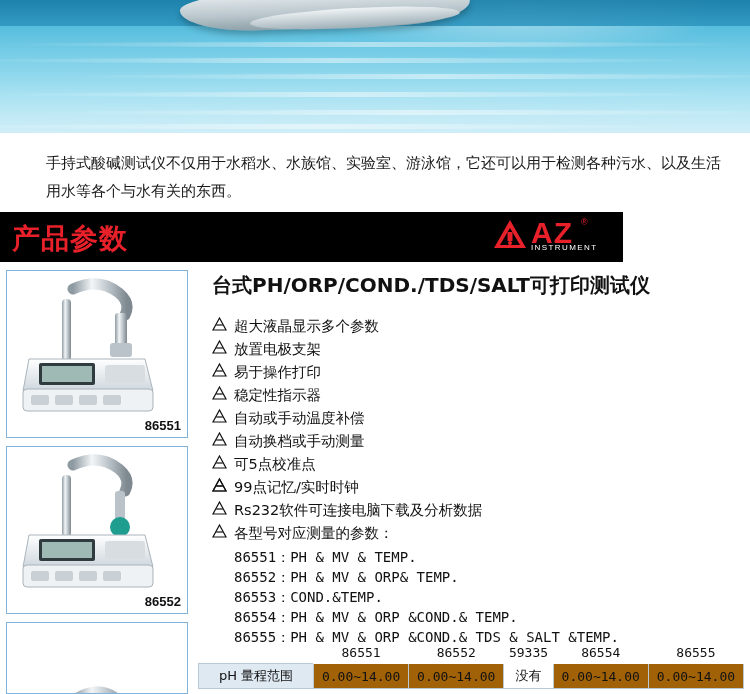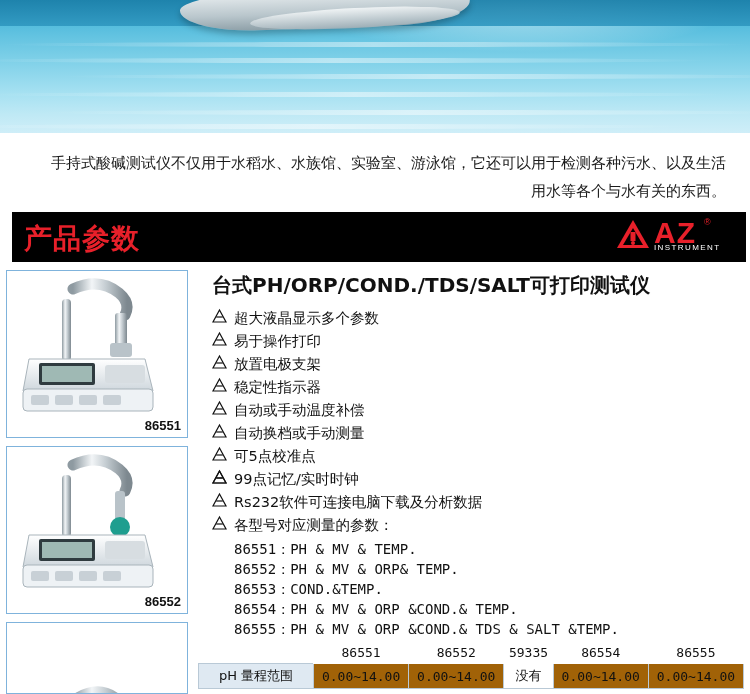--- a/index.html
+++ b/index.html
@@ -39,33 +39,32 @@
     position:absolute;left:250px;top:8px;width:210px;height:20px;
     background:linear-gradient(180deg,#f4f7f8,#9fb0b8);
     border-radius:50%;
     transform:rotate(-3deg);
     opacity:.9;
   }
   
   .intro{
     position:absolute;left:0;top:133px;width:750px;height:79px;
     background:#ffffff;
-    text-align:right;
   }
   .intro p{
     margin:0;
     padding:16px 24px 0 46px;
     font-size:15px;
     line-height:28px;
     color:#1a1a1a;
     font-family:"DejaVu Sans","Liberation Sans",sans-serif;
   }
   
   .banner{
-    position:absolute;left:12px;top:212px;width:734px;height:50px;
+    position:absolute;left:0;top:212px;width:623px;height:50px;
     background:#000000;
   }
   .banner .title{
     position:absolute;left:12px;top:8px;
     color:#e8202a;
     font-size:28px;
     font-weight:bold;
     letter-spacing:1px;
     font-family:"DejaVu Sans","Liberation Sans",sans-serif;
   }
@@ -109,21 +108,21 @@
   }
   
   .meter{position:absolute;left:0;top:0;width:182px;height:168px;}
   
   .right{
     position:absolute;left:198px;top:4px;width:546px;
     font-family:"DejaVu Sans","Liberation Sans",sans-serif;
   }
   .prod-title{
     font-size:20px;font-weight:bold;color:#111;
-    margin:6px 0 8px 14px;
+    margin:6px 0 16px 14px;
     letter-spacing:0px;
   }
   ul.feat{
     list-style:none;margin:0;padding:0 0 0 14px;
   }
   ul.feat li{
     font-size:14.5px;color:#111;line-height:23px;
     position:relative;padding-left:22px;
   }
   ul.feat li .bullet{
@@ -277,30 +276,30 @@
         </span>
         <span>超大液晶显示多个参数</span>
       </li>
       <li>
         <span class="bullet">
           <svg viewBox="0 0 15 16">
               <polygon points="7.5,2 14,14 1,14" fill="none" stroke="#111" stroke-width="1.2"></polygon>
               <line x1="4.2" y1="9" x2="10.8" y2="9" stroke="#111" stroke-width="1.2"></line>
             </svg>
         </span>
+        <span>放置电极支架</span>
+      </li>
+      <li>
+        <span class="bullet">
+          <svg viewBox="0 0 15 16">
+              <polygon points="7.5,2 14,14 1,14" fill="none" stroke="#111" stroke-width="1.2"></polygon>
+              <line x1="4.2" y1="9" x2="10.8" y2="9" stroke="#111" stroke-width="1.2"></line>
+            </svg>
+        </span>
         <span>易于操作打印</span>
-      </li>
-      <li>
-        <span class="bullet">
-          <svg viewBox="0 0 15 16">
-              <polygon points="7.5,2 14,14 1,14" fill="none" stroke="#111" stroke-width="1.2"></polygon>
-              <line x1="4.2" y1="9" x2="10.8" y2="9" stroke="#111" stroke-width="1.2"></line>
-            </svg>
-        </span>
-        <span>放置电极支架</span>
       </li>
       <li>
         <span class="bullet">
           <svg viewBox="0 0 15 16">
               <polygon points="7.5,2 14,14 1,14" fill="none" stroke="#111" stroke-width="1.2"></polygon>
               <line x1="4.2" y1="9" x2="10.8" y2="9" stroke="#111" stroke-width="1.2"></line>
             </svg>
         </span>
         <span>稳定性指示器</span>
       </li>

